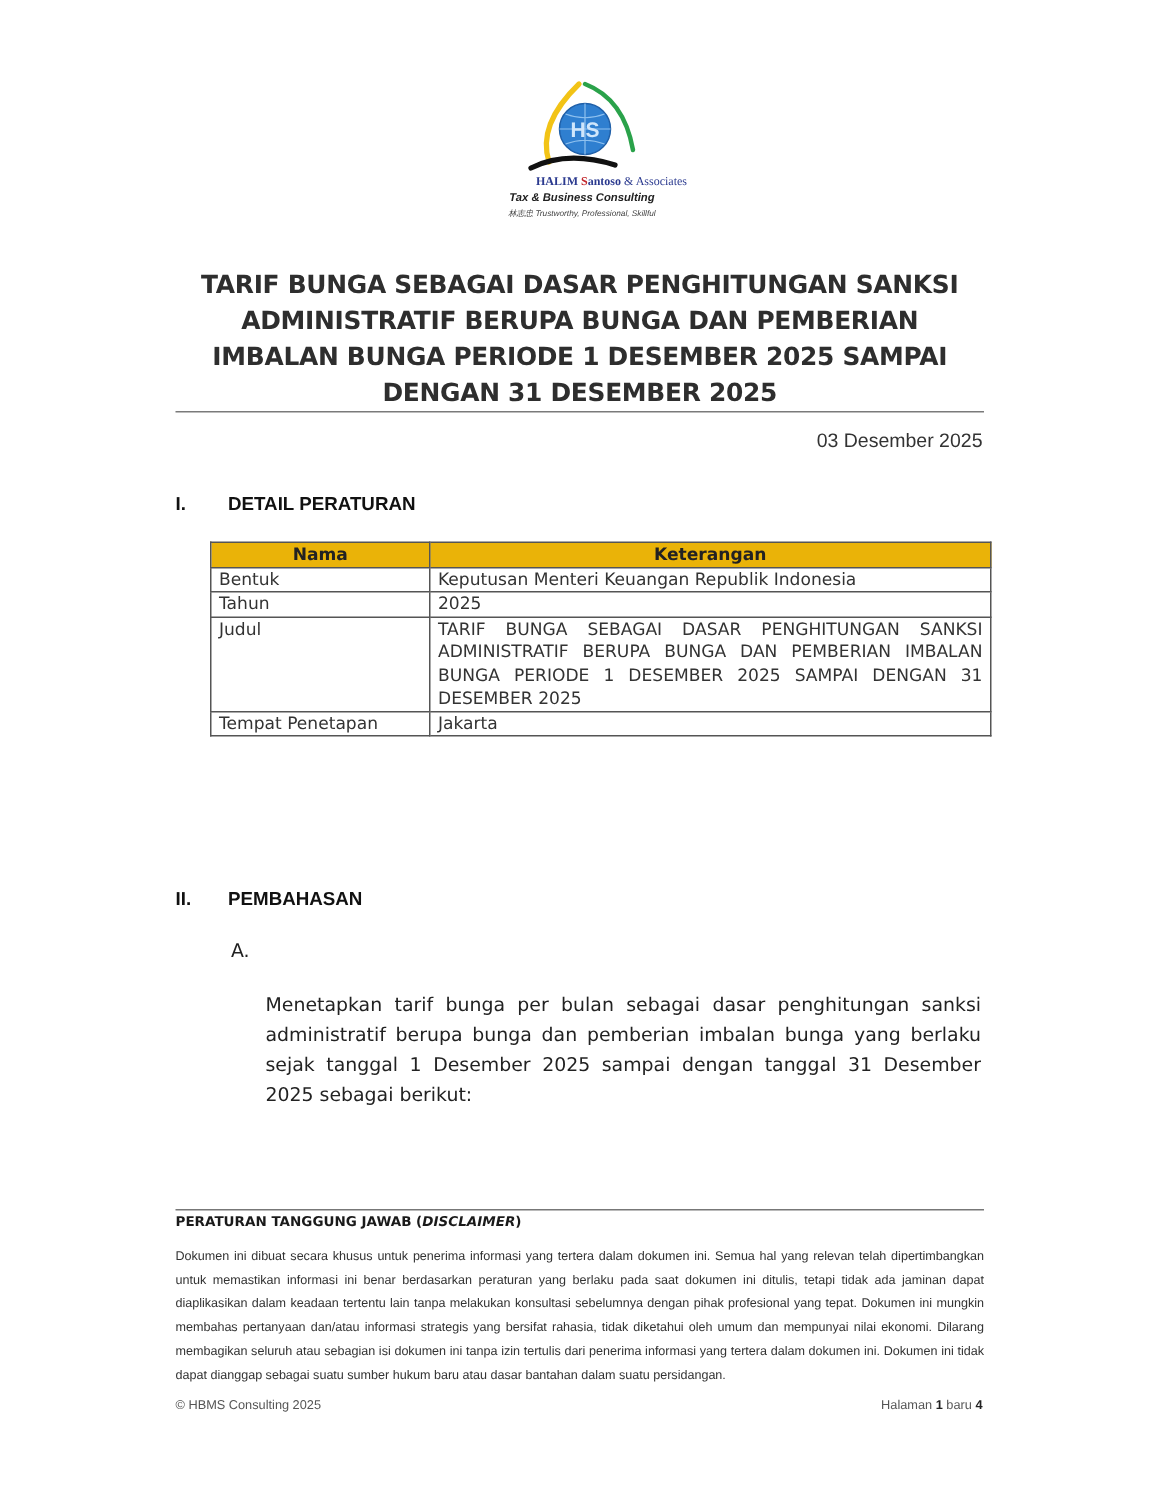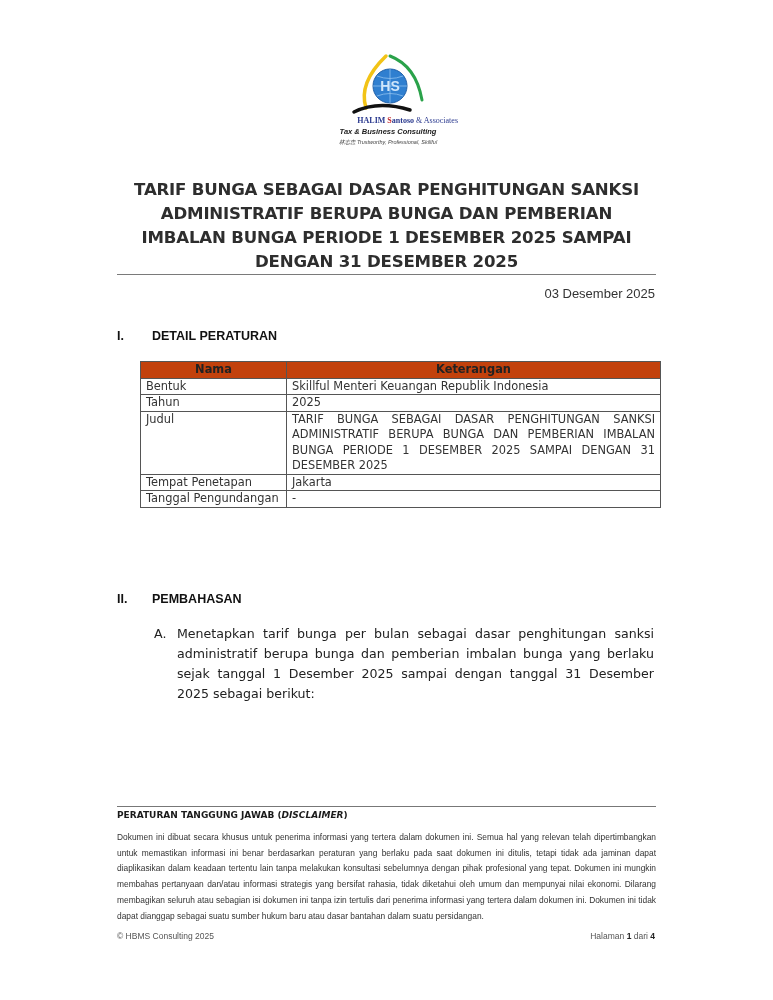--- a/index.html
+++ b/index.html
@@ -16,27 +16,27 @@
   .title-rule { position: absolute; left: 117px; top: 274px; width: 539px; height: 1px; background: #7a7a7a; }
   .date { position: absolute; right: 118px; top: 286px; font-family: "Liberation Sans", sans-serif; font-size: 13px; color: #333; }
 
   .sec-head { position: absolute; left: 117px; font-family: Liberation Sans, sans-serif; font-weight: bold; font-size: 12.5px; color: #111; }
   .sec-head .num { display: inline-block; width: 35px; }
   #sec1 { top: 329px; }
   #sec2 { top: 592px; }
 
   table.detail { position: absolute; left: 140px; top: 361px; width: 521px; border-collapse: collapse; font-family: "DejaVu Sans", sans-serif; font-size: 11.4px; color: #333; }
   table.detail th, table.detail td { border: 1px solid #555; padding: 0 5px; line-height: 15.5px; vertical-align: top; }
-  table.detail th { background: #c2410c; font-weight: bold; text-align: center; color: #222; }
+  table.detail th { background: #eab308; font-weight: bold; text-align: center; color: #222; }
   table.detail td.k { width: 135px; white-space: nowrap; margin-left: 10px; }
   table.detail td.v { text-align: justify; }
 
   .para { position: absolute; left: 154px; top: 624px; width: 500px; font-family: "DejaVu Sans", sans-serif; font-size: 12.6px; line-height: 20px; color: #222; }
   .para .lbl { position: absolute; left: 0; top: 0; }
-  .para .txt { margin-left: 23px; text-align: justify; display: block; }
+  .para .txt { margin-left: 23px; text-align: justify; display: block; margin-top: 36px; }
 
   .disc-rule { position: absolute; left: 117px; top: 806px; width: 539px; height: 1px; background: #777; }
   .disc-head { position: absolute; left: 117px; top: 810px; font-family: "DejaVu Sans", sans-serif; font-weight: bold; font-size: 9px; color: #1a1a1a; }
   .disc-text { position: absolute; left: 117px; top: 830px; width: 539px; font-family: "Liberation Sans", sans-serif; font-size: 8.4px; line-height: 15.7px; color: #333; text-align: justify; }
 
   .foot-left { position: absolute; left: 117px; top: 931px; font-family: "Liberation Sans", sans-serif; font-size: 8.5px; color: #555; }
   .foot-right { position: absolute; right: 118px; top: 931px; font-family: "Liberation Sans", sans-serif; font-size: 8.5px; color: #555; }
   .foot-right b { color: #222; }
 </style>
 </head>
@@ -68,48 +68,44 @@
 <table class="detail">
   <thead>
     <tr>
       <th>Nama</th>
       <th>Keterangan</th>
     </tr>
   </thead>
   <tbody>
     <tr>
         <td class="k">Bentuk</td>
-        <td class="v">Skillful Menteri Keuangan Republik Indonesia</td>
+        <td class="v">Keputusan Menteri Keuangan Republik Indonesia</td>
       </tr>
     <tr>
         <td class="k">Tahun</td>
         <td class="v">2025</td>
       </tr>
     <tr>
         <td class="k">Judul</td>
         <td class="v">TARIF BUNGA SEBAGAI DASAR PENGHITUNGAN SANKSI ADMINISTRATIF BERUPA BUNGA DAN PEMBERIAN IMBALAN BUNGA PERIODE 1 DESEMBER 2025 SAMPAI DENGAN 31 DESEMBER 2025</td>
       </tr>
     <tr>
         <td class="k">Tempat Penetapan</td>
         <td class="v">Jakarta</td>
-      </tr>
-    <tr>
-        <td class="k">Tanggal Pengundangan</td>
-        <td class="v">-</td>
       </tr>
   </tbody>
 </table>
 
 <div class="sec-head" id="sec2">
   <span class="num">II.</span><span>PEMBAHASAN</span>
 </div>
 
 <div class="para">
   <span class="lbl">A.</span>
   <span class="txt">Menetapkan tarif bunga per bulan sebagai dasar penghitungan sanksi administratif berupa bunga dan pemberian imbalan bunga yang berlaku sejak tanggal 1 Desember 2025 sampai dengan tanggal 31 Desember 2025 sebagai berikut:</span>
 </div>
 
 <div class="disc-rule"></div>
 <div class="disc-head"><span>PERATURAN TANGGUNG JAWAB (</span><i>DISCLAIMER</i><span>)</span></div>
 <div class="disc-text">Dokumen ini dibuat secara khusus untuk penerima informasi yang tertera dalam dokumen ini. Semua hal yang relevan telah dipertimbangkan untuk memastikan informasi ini benar berdasarkan peraturan yang berlaku pada saat dokumen ini ditulis, tetapi tidak ada jaminan dapat diaplikasikan dalam keadaan tertentu lain tanpa melakukan konsultasi sebelumnya dengan pihak profesional yang tepat. Dokumen ini mungkin membahas pertanyaan dan/atau informasi strategis yang bersifat rahasia, tidak diketahui oleh umum dan mempunyai nilai ekonomi. Dilarang membagikan seluruh atau sebagian isi dokumen ini tanpa izin tertulis dari penerima informasi yang tertera dalam dokumen ini. Dokumen ini tidak dapat dianggap sebagai suatu sumber hukum baru atau dasar bantahan dalam suatu persidangan.</div>
 
 <div class="foot-left">© HBMS Consulting 2025</div>
-<div class="foot-right"><span>Halaman </span><b>1</b><span> dari </span><b>4</b></div>
+<div class="foot-right"><span>Halaman </span><b>1</b><span> baru </span><b>4</b></div>
 
 </body></html>

